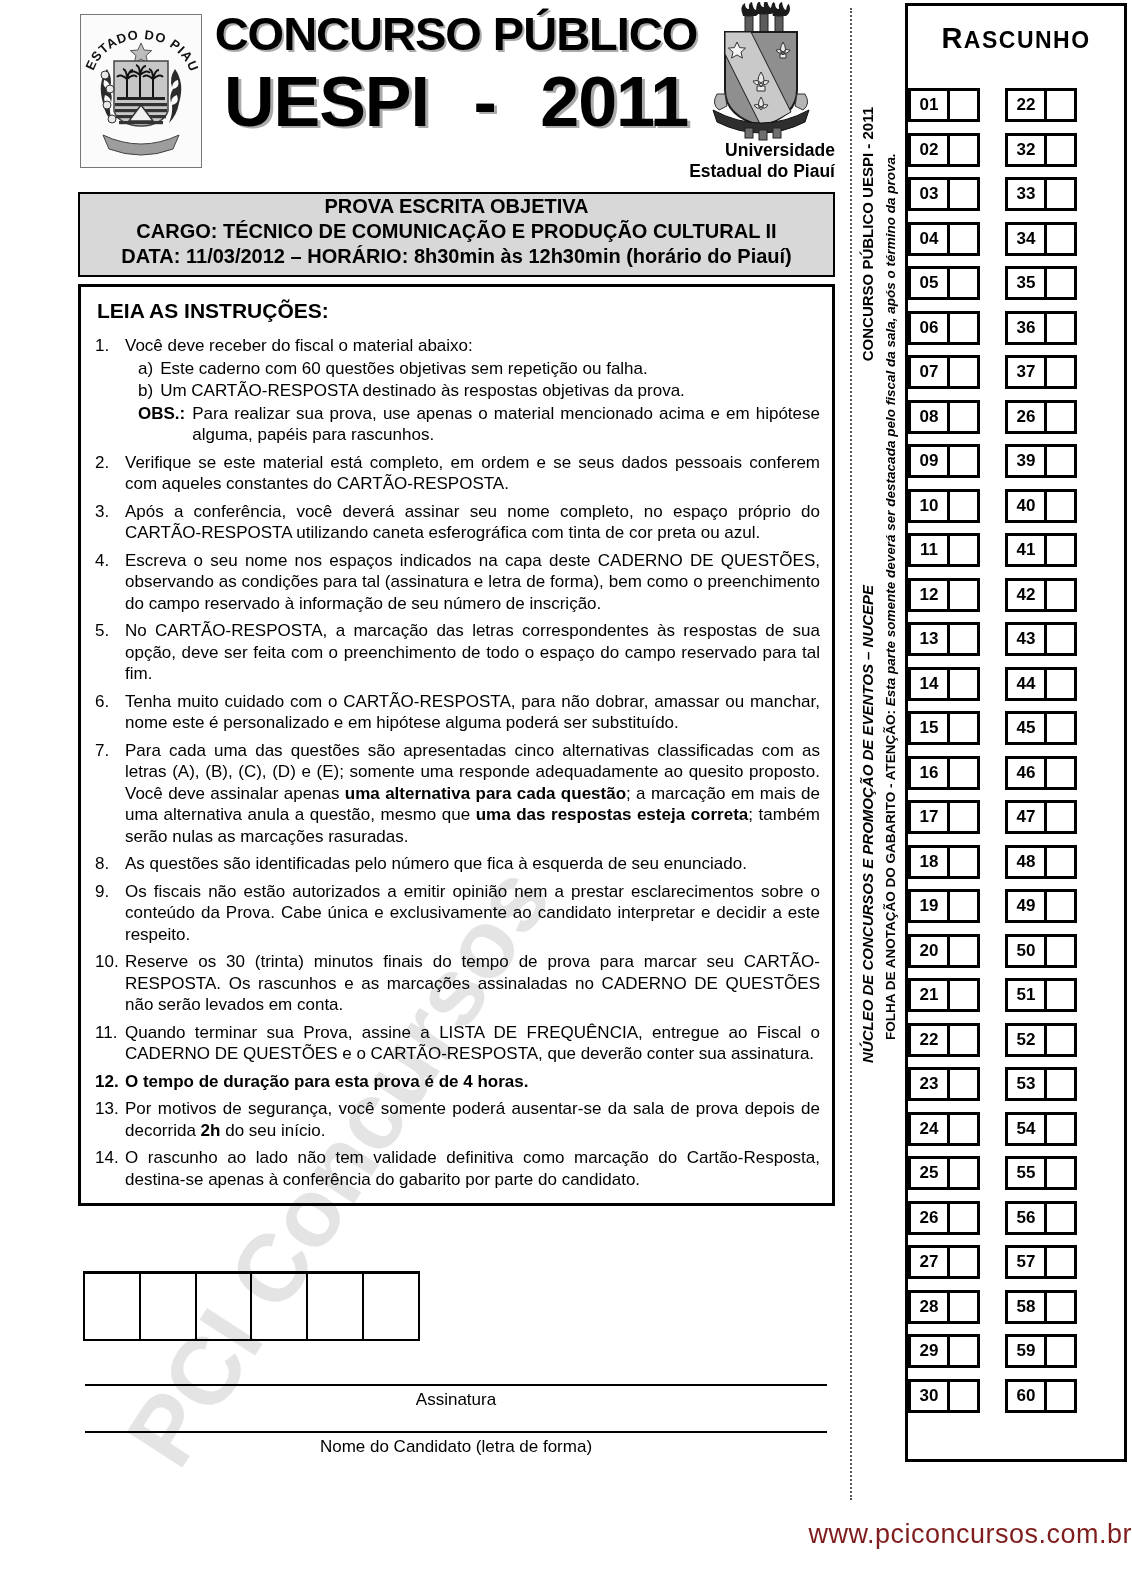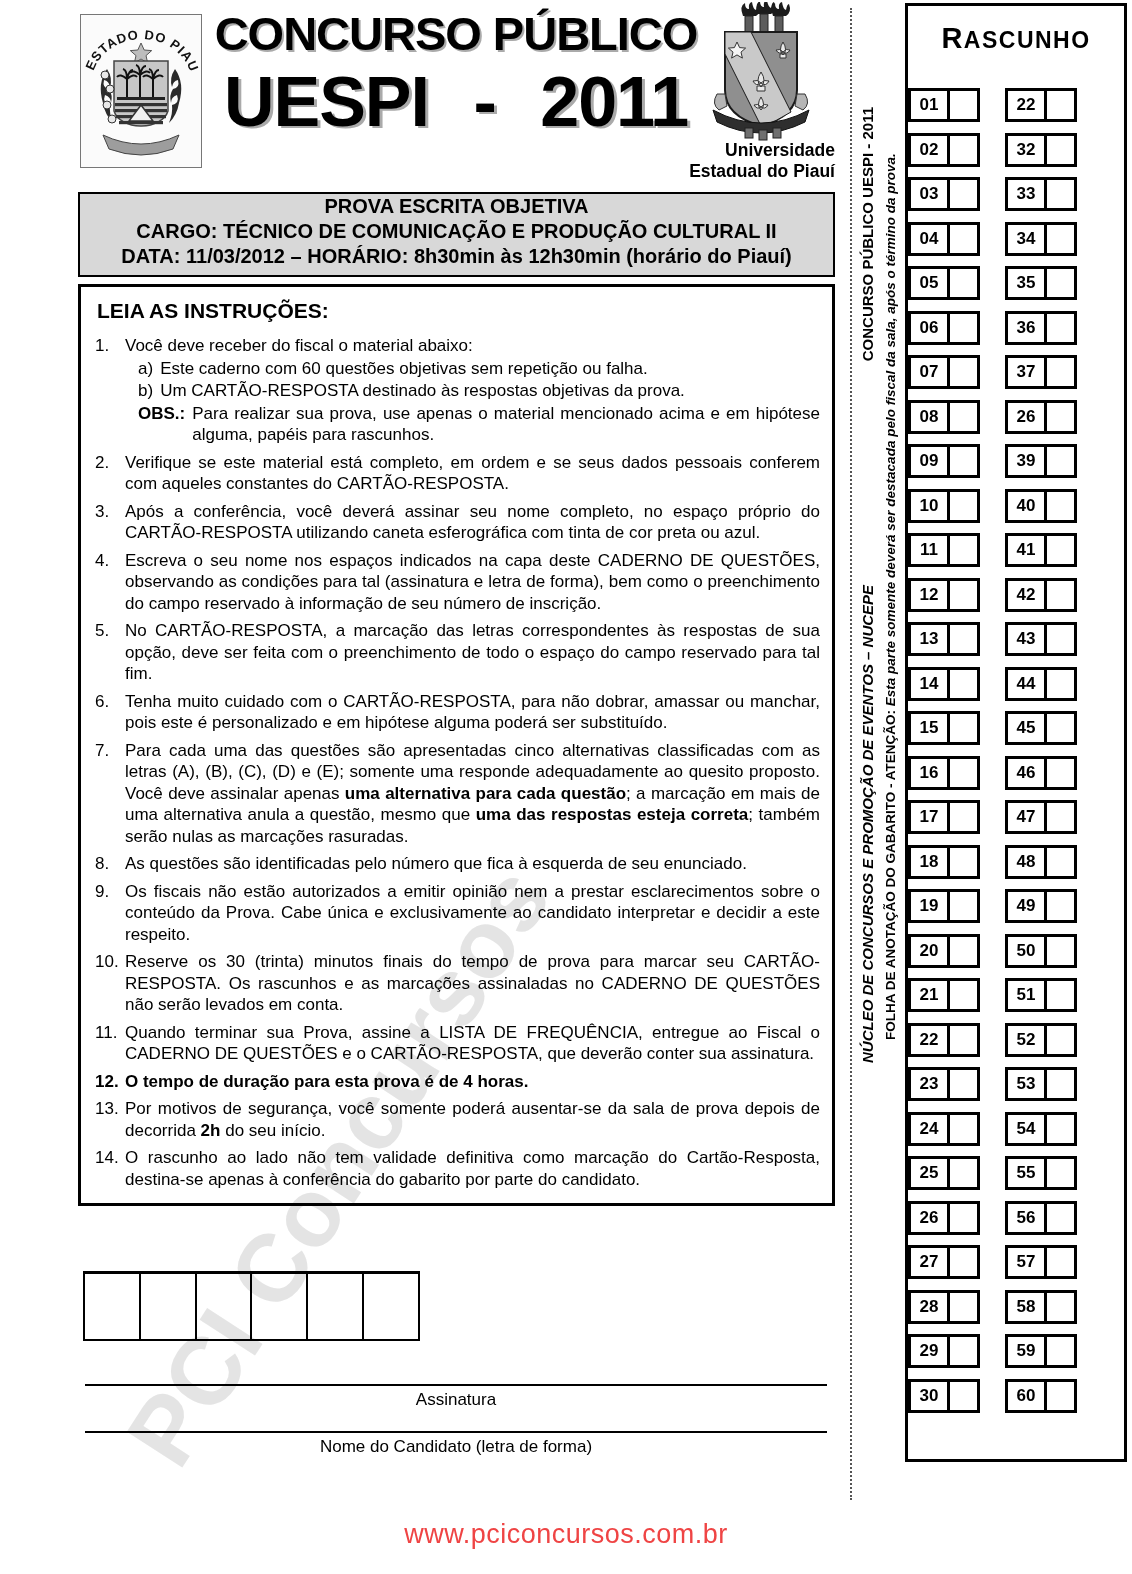--- a/index.html
+++ b/index.html
@@ -210,21 +210,21 @@
         </div>
         <div class="instr-item">
           <span class="instr-num">5.</span>
           <div class="instr-body">
             <div class="instr-text">No CARTÃO-RESPOSTA, a marcação das letras correspondentes às respostas de sua opção, deve ser feita com o preenchimento de todo o espaço do campo reservado para tal fim.</div>
           </div>
         </div>
         <div class="instr-item">
           <span class="instr-num">6.</span>
           <div class="instr-body">
-            <div class="instr-text">Tenha muito cuidado com o CARTÃO-RESPOSTA, para não dobrar, amassar ou manchar, pois este é personalizado e em hipótese alguma poderá ser substituído.</div>
+            <div class="instr-text">Tenha muito cuidado com o CARTÃO-RESPOSTA, para não dobrar, amassar ou manchar, nome este é personalizado e em hipótese alguma poderá ser substituído.</div>
           </div>
         </div>
         <div class="instr-item">
           <span class="instr-num">7.</span>
           <div class="instr-body">
             <div class="instr-text">Para cada uma das questões são apresentadas cinco alternativas classificadas com as letras (A), (B), (C), (D) e (E); somente uma responde adequadamente ao quesito proposto. Você deve assinalar apenas <b>uma alternativa para cada questão</b>; a marcação em mais de uma alternativa anula a questão, mesmo que <b>uma das respostas esteja correta</b>; também serão nulas as marcações rasuradas.</div>
           </div>
         </div>
         <div class="instr-item">
           <span class="instr-num">8.</span>
@@ -594,15 +594,15 @@
             <div class="ras-ans"></div>
           </div>
           <div class="ras-pair">
             <div class="ras-num">60</div>
             <div class="ras-ans"></div>
           </div>
         </div>
       </div>
   </div>
 
-  <div class="footer" style="color: #ef4444;">www.pciconcursos.com.br</div>
+  <div class="footer" style="color: #7f1d1d; text-align: right;">www.pciconcursos.com.br</div>
 
 </div>
 
 </body></html>

